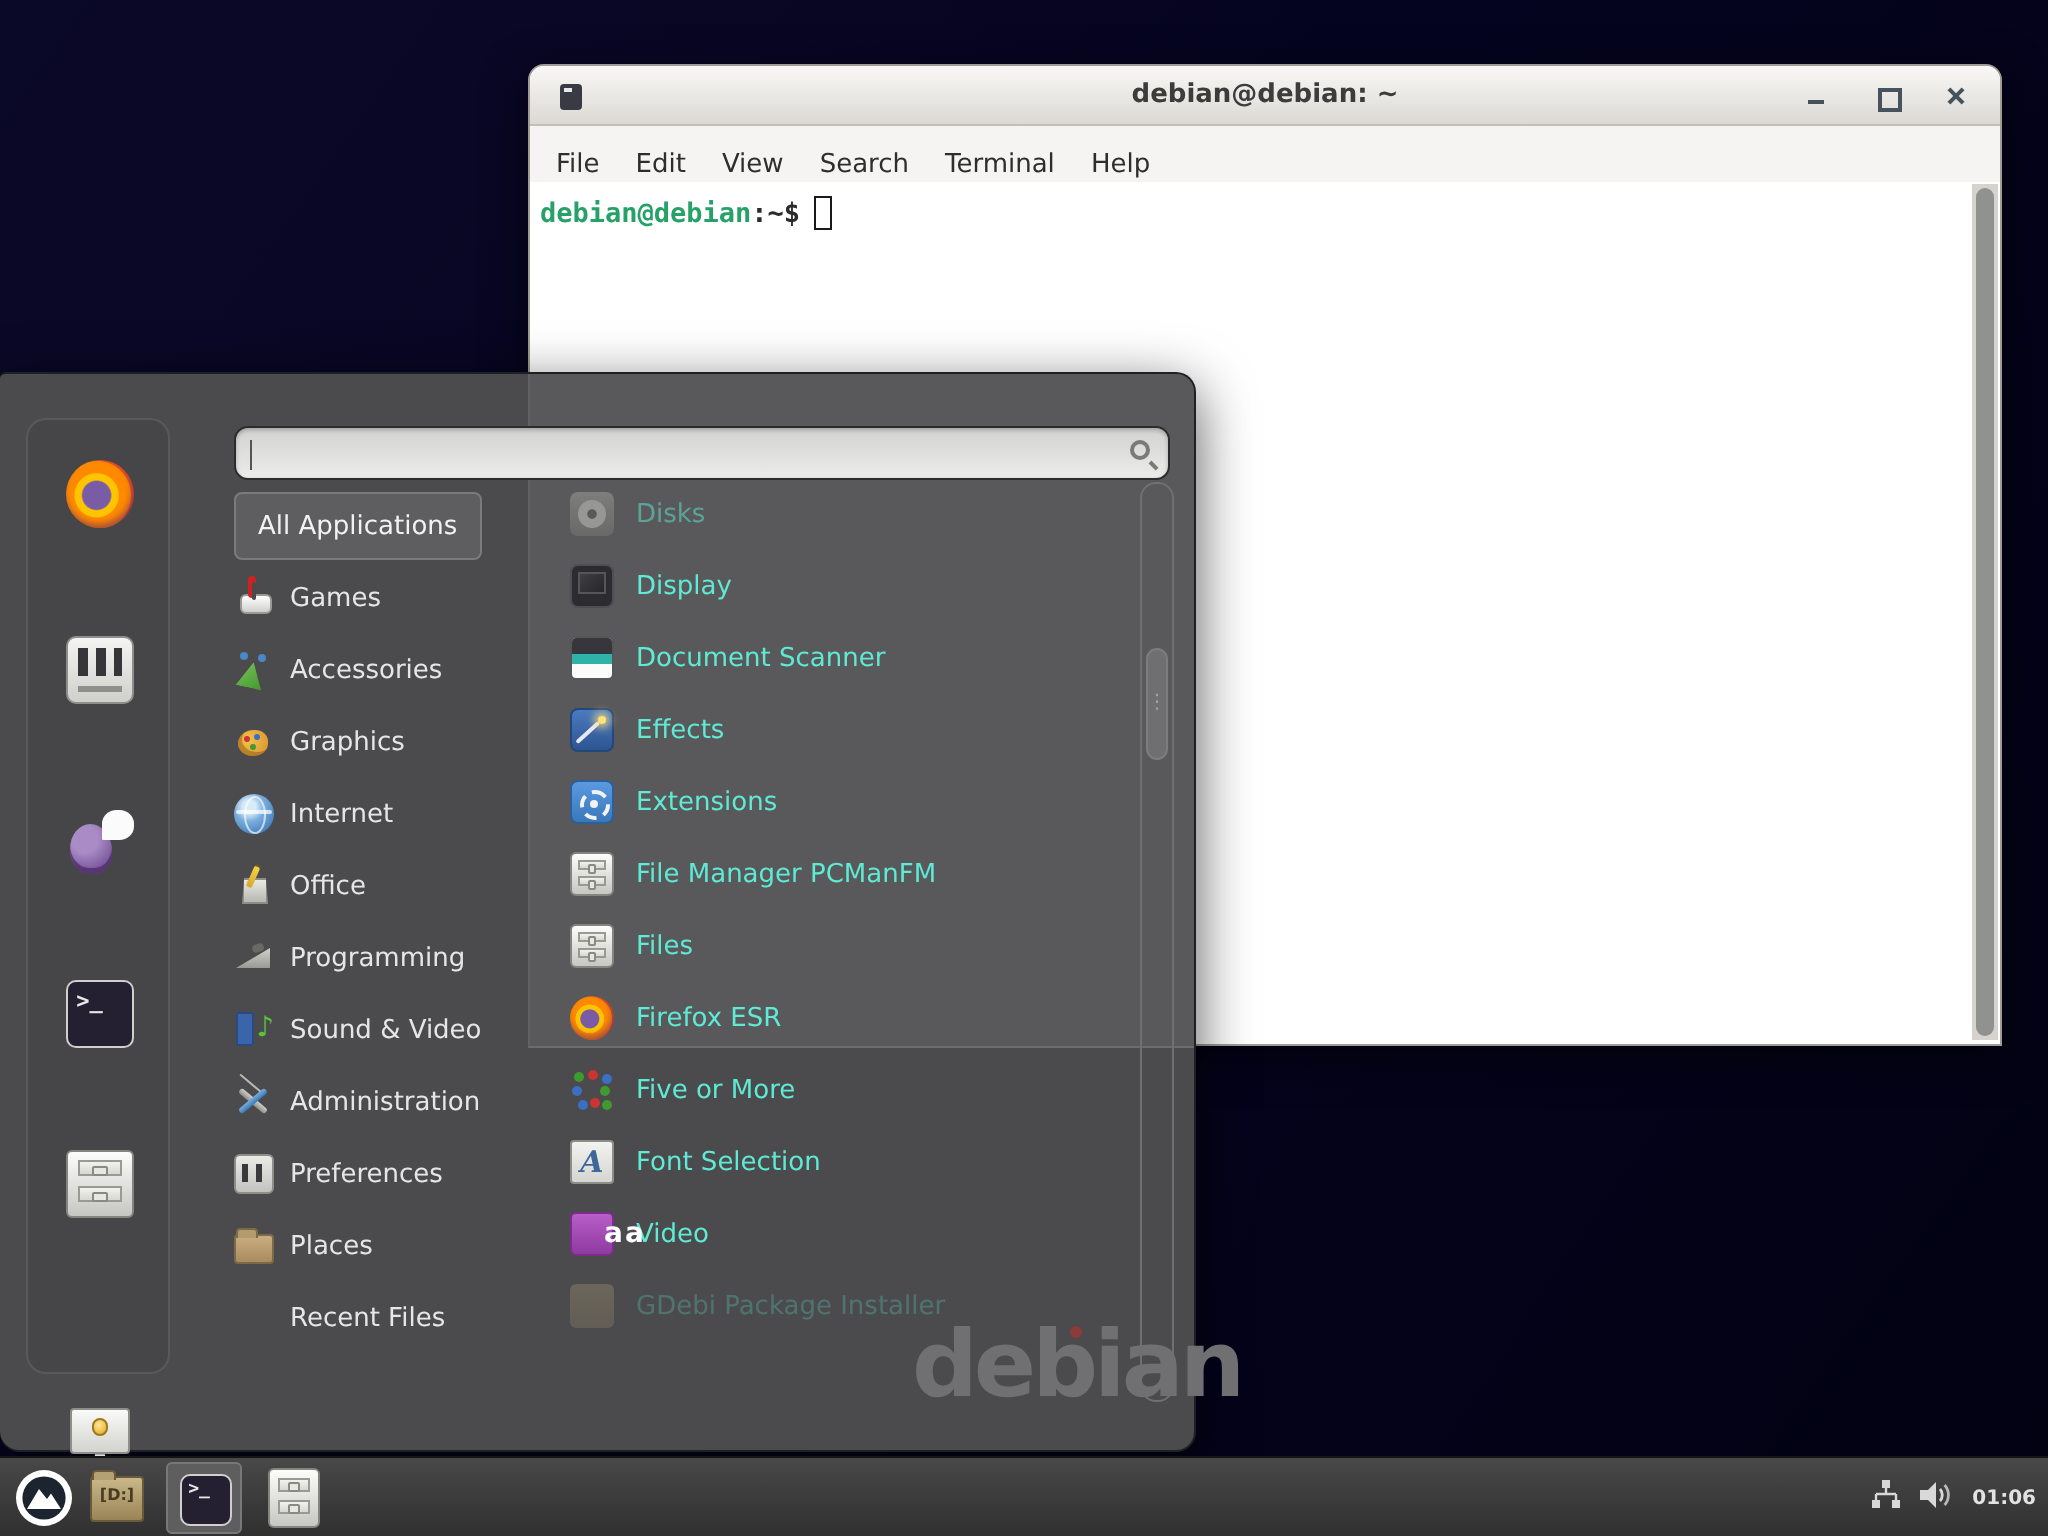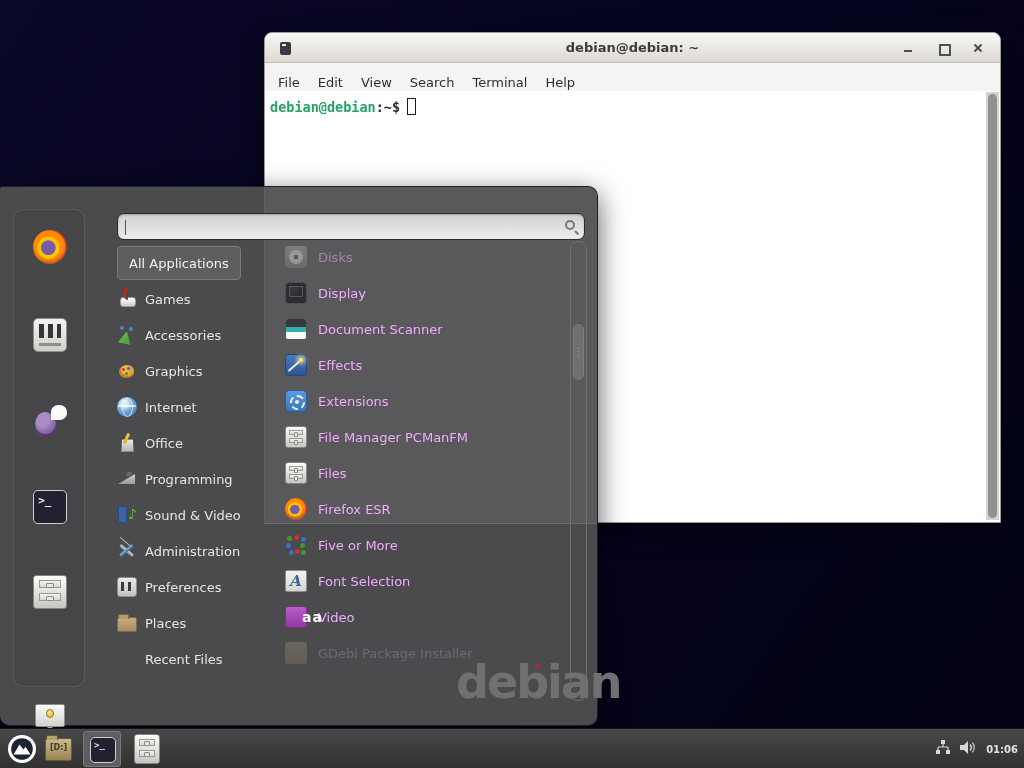--- a/index.html
+++ b/index.html
@@ -76,21 +76,21 @@
   .cat-row { height:36px; display:flex; align-items:center; padding-left:5px; }
   .cat-label { font-size:13px; color:#e6e6e6; white-space:nowrap; }
   .selpill { display:inline-flex; align-items:center; height:34px; padding:0 11px;
     background:#5e5e60; border:1px solid #7b7b7d; border-radius:4px;
     font-size:13px; color:#f2f2f2; white-space:nowrap; }
   .ci { width:20px; height:20px; margin-right:8px; position:relative; flex:0 0 20px; }
   .ci-none { width:28px; flex:0 0 28px; margin-right:0; }
 
   .apps { position:absolute; left:285px; top:52px; width:282px; z-index:2; }
   .app-row { height:36px; display:flex; align-items:center; }
-  .app-label { font-size:13px; color:#f0abfc; white-space:nowrap; }
+  .app-label { font-size:13px; color:#5eead4; white-space:nowrap; }
   .ai { width:22px; height:22px; margin-right:11px; position:relative; flex:0 0 22px; }
   .op50 { opacity:.5; } .op25 { opacity:.25; }
 
   .mscroll { position:absolute; left:570px; top:54px; width:17px; height:460px;
     border:1px solid #707072; border-radius:8px; z-index:2; }
   .mthumb { position:absolute; left:2px; right:2px; top:82px; height:56px;
     background:#6f6f71; border:1px solid #7d7d7f; border-radius:6px;
     display:flex; align-items:center; justify-content:center;
     color:#a2a2a4; font-size:10px; line-height:1; }
   .trail { position:absolute; left:219px; top:575px; width:71px; height:2px;

